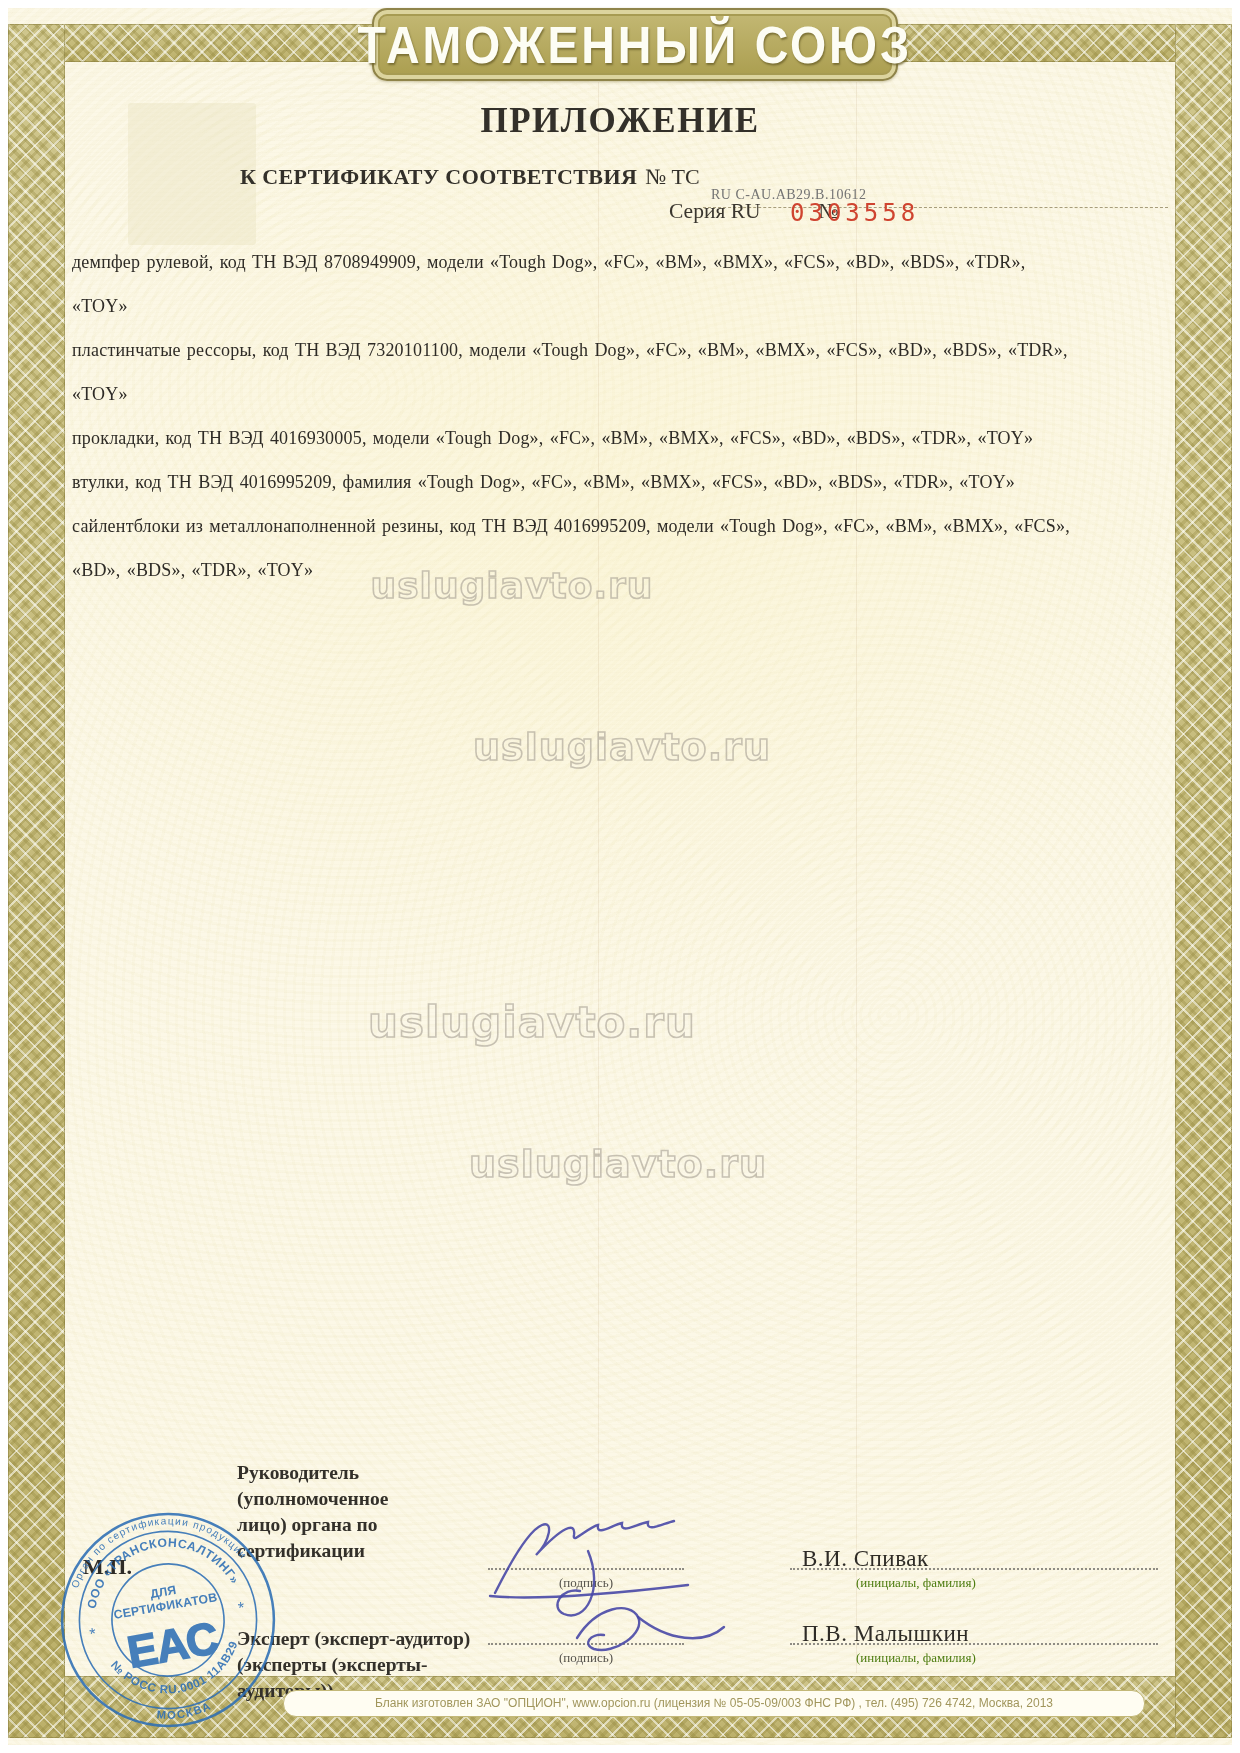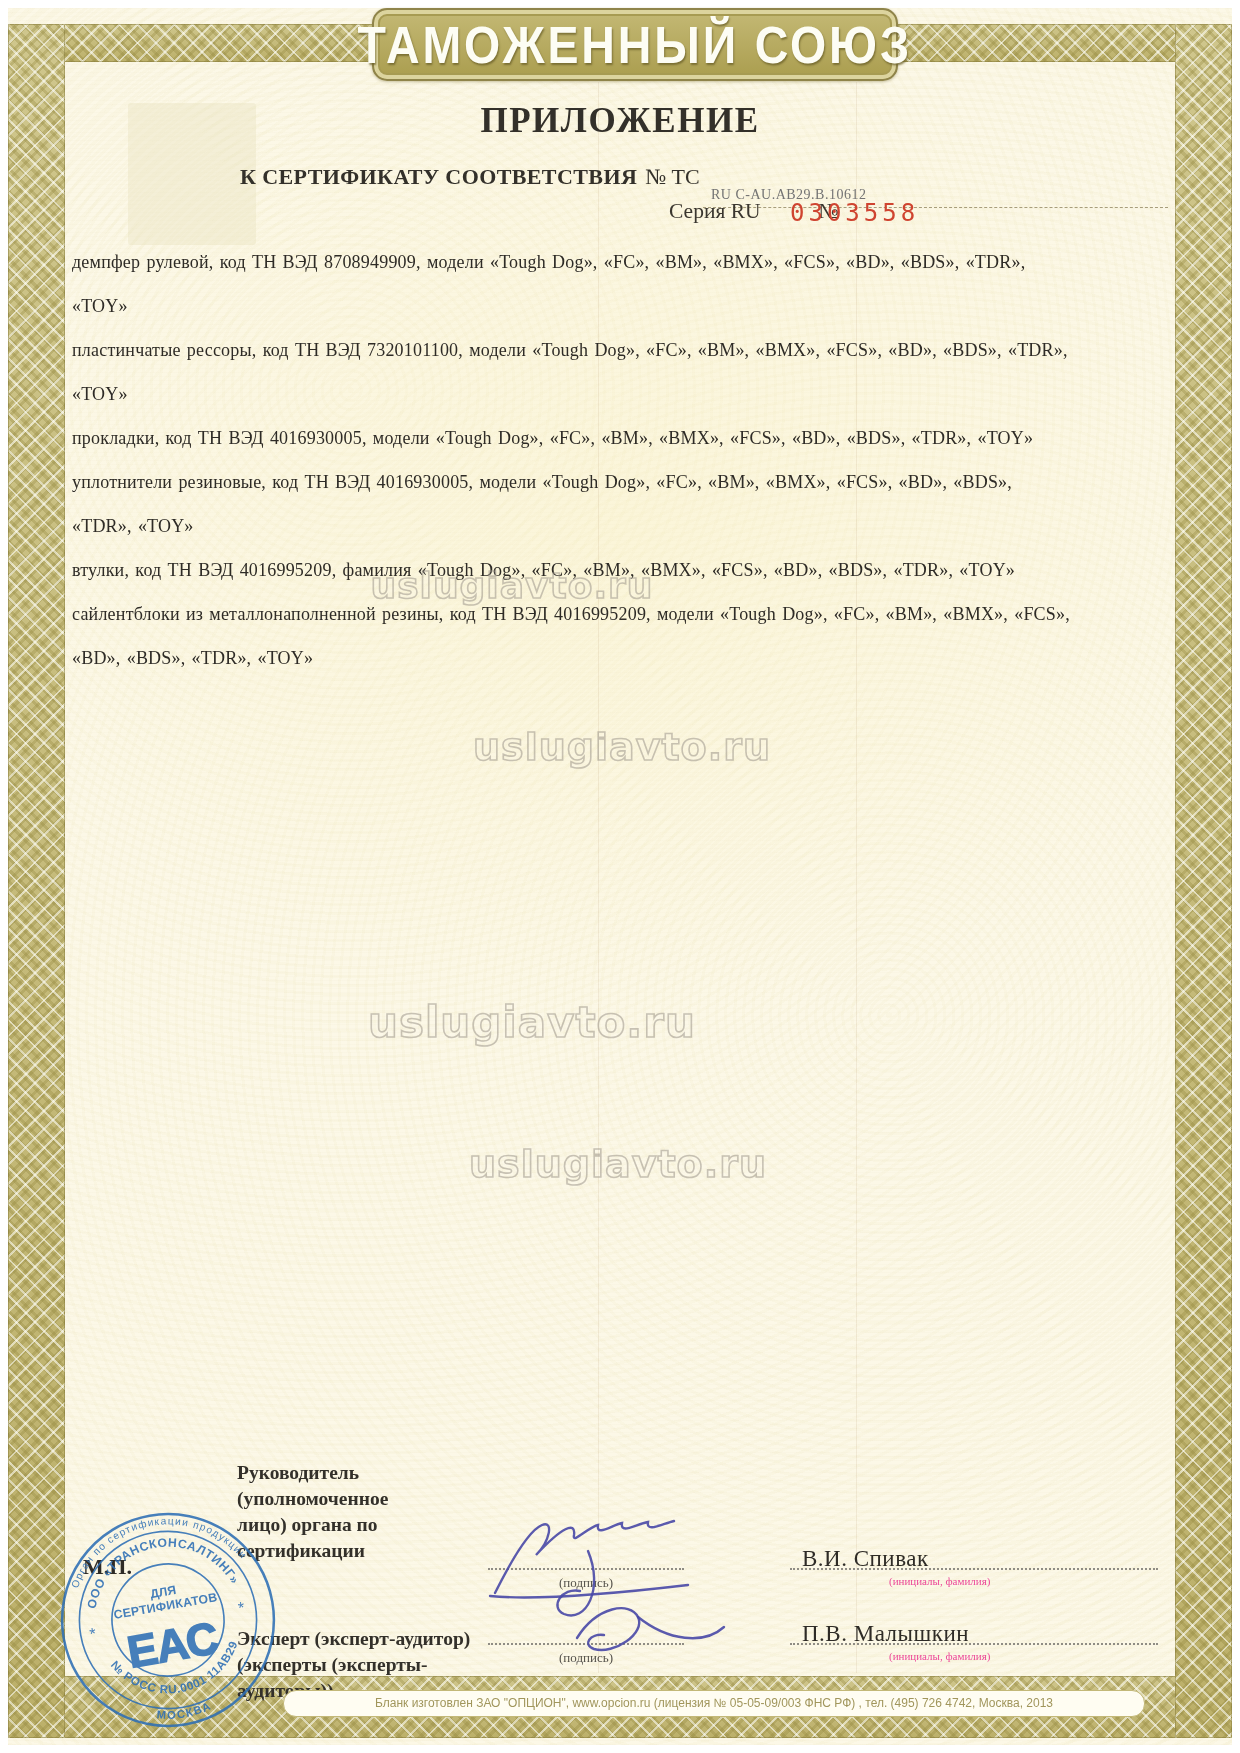--- a/index.html
+++ b/index.html
@@ -91,21 +91,21 @@
   .sigline2 { left:488px; top:1643px; width:196px; }
   .sig-caption { position:absolute; left:488px; width:196px; text-align:center;
     font-size:13px; color:#55524b; }
   .sig-caption.c1 { top:1575px; }
   .sig-caption.c2 { top:1650px; }
   .nameline1 { position:absolute; left:790px; top:1568px; width:368px; border-bottom:2px dotted #8f8c84; }
   .nameline2 { position:absolute; left:790px; top:1643px; width:368px; border-bottom:2px dotted #8f8c84; }
   .sig-name { position:absolute; left:802px; font-size:23px; color:#2e2b26; letter-spacing:0.5px; }
   .sig-name.n1 { top:1546px; }
   .sig-name.n2 { top:1621px; }
-  .name-caption { position:absolute; left:889px; font-size:11px; color:#ec4899; }
+  .name-caption { position:absolute; left:856px; font-size:13px; color:#4d7c0f; }
   .name-caption.c1 { top:1575px; }
   .name-caption.c2 { top:1650px; }
 
   .ink { position:absolute; }
   .ink path { stroke:#4848a6; stroke-width:2.4; fill:none; stroke-linecap:round; opacity:0.9; }
 
   
   .stamp { position:absolute; left:56px; top:1508px; width:224px; height:224px;
     transform:rotate(-10deg); opacity:0.88; }
   .stamp text, .stamp textPath { fill:#2e6fb5; font-family:"Liberation Sans", sans-serif; }
@@ -143,21 +143,20 @@
     <span>Серия</span>
     <span>RU</span>
     <span class="num-sign">№</span>
   </div>
   <div class="serial">0303558</div>
 
   <div class="body-text">
     <p>демпфер рулевой, код ТН ВЭД 8708949909, модели «Tough Dog», «FC», «BM», «BMX», «FCS», «BD», «BDS», «TDR», «TOY»</p>
     <p>пластинчатые рессоры, код ТН ВЭД 7320101100, модели «Tough Dog», «FC», «BM», «BMX», «FCS», «BD», «BDS», «TDR», «TOY»</p>
     <p>прокладки, код ТН ВЭД 4016930005, модели «Tough Dog», «FC», «BM», «BMX», «FCS», «BD», «BDS», «TDR», «TOY»</p>
-    <p>уплотнители резиновые, код ТН ВЭД 4016930005, модели «Tough Dog», «FC», «BM», «BMX», «FCS», «BD», «BDS», «TDR», «TOY»</p>
     <p>втулки, код ТН ВЭД 4016995209, фамилия «Tough Dog», «FC», «BM», «BMX», «FCS», «BD», «BDS», «TDR», «TOY»</p>
     <p>сайлентблоки из металлонаполненной резины, код ТН ВЭД 4016995209, модели «Tough Dog», «FC», «BM», «BMX», «FCS», «BD», «BDS», «TDR», «TOY»</p>
   </div>
 
   <div class="wm wm1">uslugiavto.ru</div>
   <div class="wm wm2">uslugiavto.ru</div>
   <div class="wm wm3">uslugiavto.ru</div>
   <div class="wm wm4">uslugiavto.ru</div>
 
   <div class="mp">М.П.</div>

